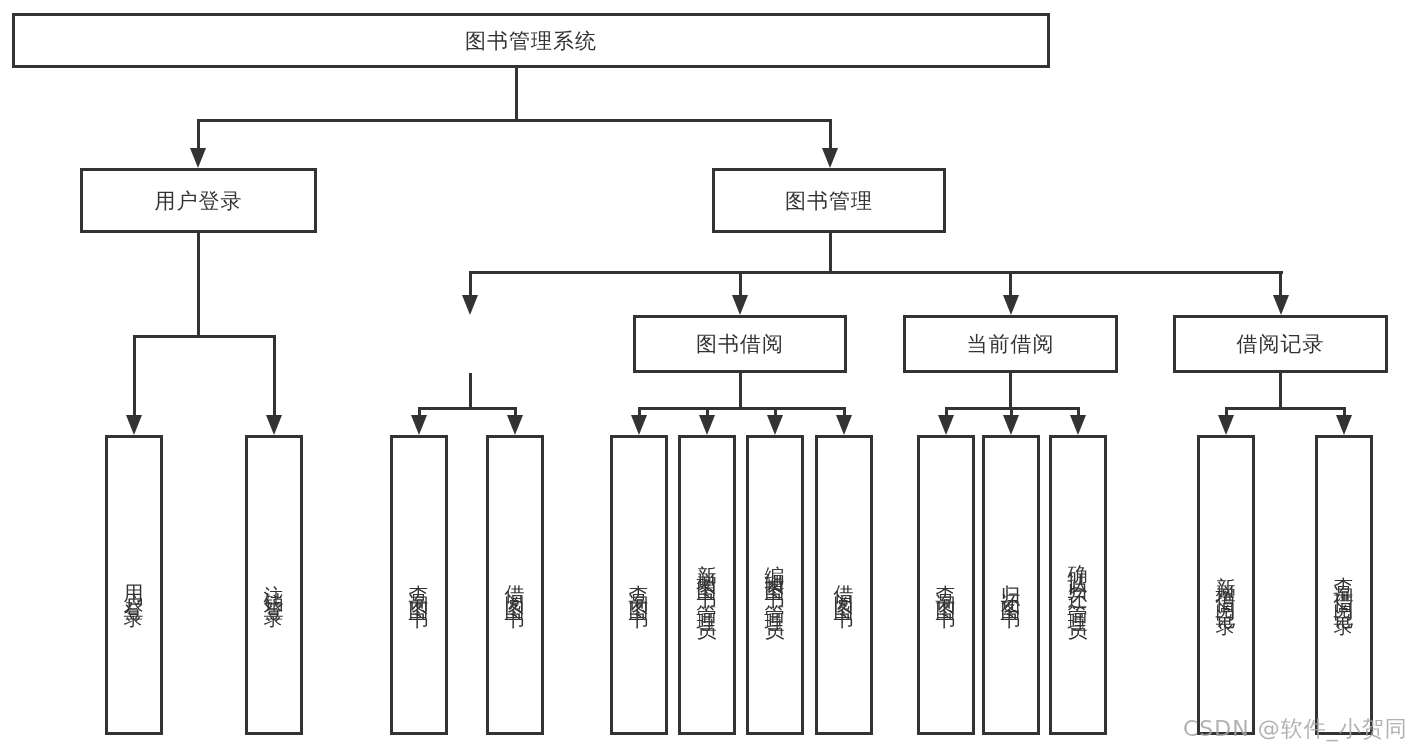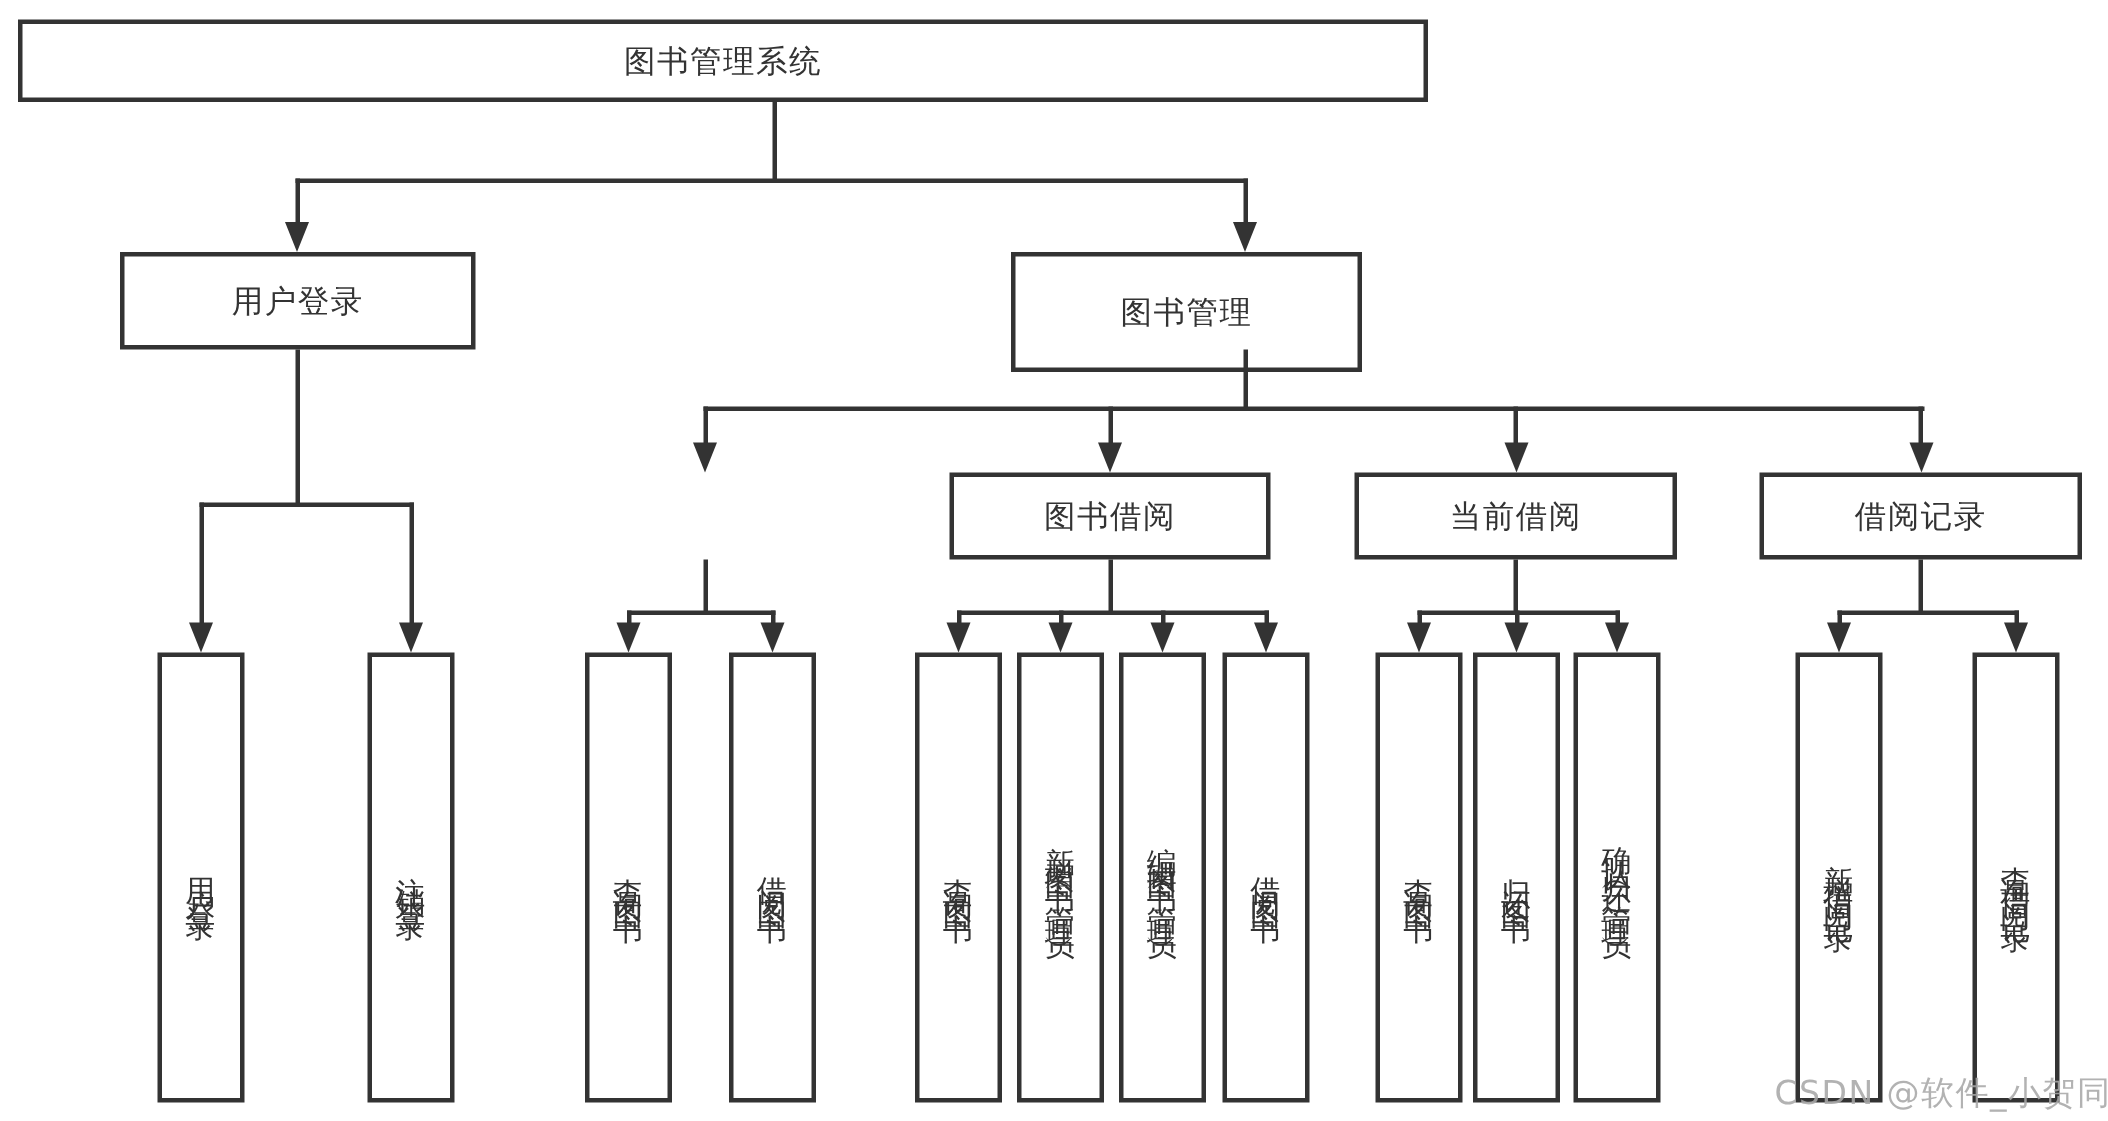--- a/index.html
+++ b/index.html
@@ -28,24 +28,24 @@
   .watermark{
     position:absolute;left:1183px;top:714px;z-index:10;
     font-size:22px;color:#a8a8a8;opacity:.88;letter-spacing:1px;white-space:nowrap;
   }
 </style>
 </head>
 <body>
 
 <div class="canvas">
 
-  <div class="node" style="left:12px;top:13px;width:940px;height:55px">图书管理系统</div>
+  <div class="node" style="left:12px;top:13px;width:1038px;height:55px">图书管理系统</div>
 
   <div class="node" style="left:80px;top:168px;width:237px;height:65px">用户登录</div>
-  <div class="node" style="left:674px;top:168px;width:234px;height:80px">图书管理</div>
+  <div class="node" style="left:712px;top:168px;width:234px;height:65px">图书管理</div>
 
   <div class="node" style="left:633px;top:315px;width:214px;height:58px">图书借阅</div>
   <div class="node" style="left:903px;top:315px;width:215px;height:58px">当前借阅</div>
   <div class="node" style="left:1173px;top:315px;width:215px;height:58px">借阅记录</div>
 
   <div class="node vnode" style="left:105px;top:435px;width:58px;height:300px">用户登录</div>
   <div class="node vnode" style="left:245px;top:435px;width:58px;height:300px">注销登录</div>
 
   <div class="node vnode" style="left:390px;top:435px;width:58px;height:300px">查询图书</div>
   <div class="node vnode" style="left:486px;top:435px;width:58px;height:300px">借阅图书</div>

